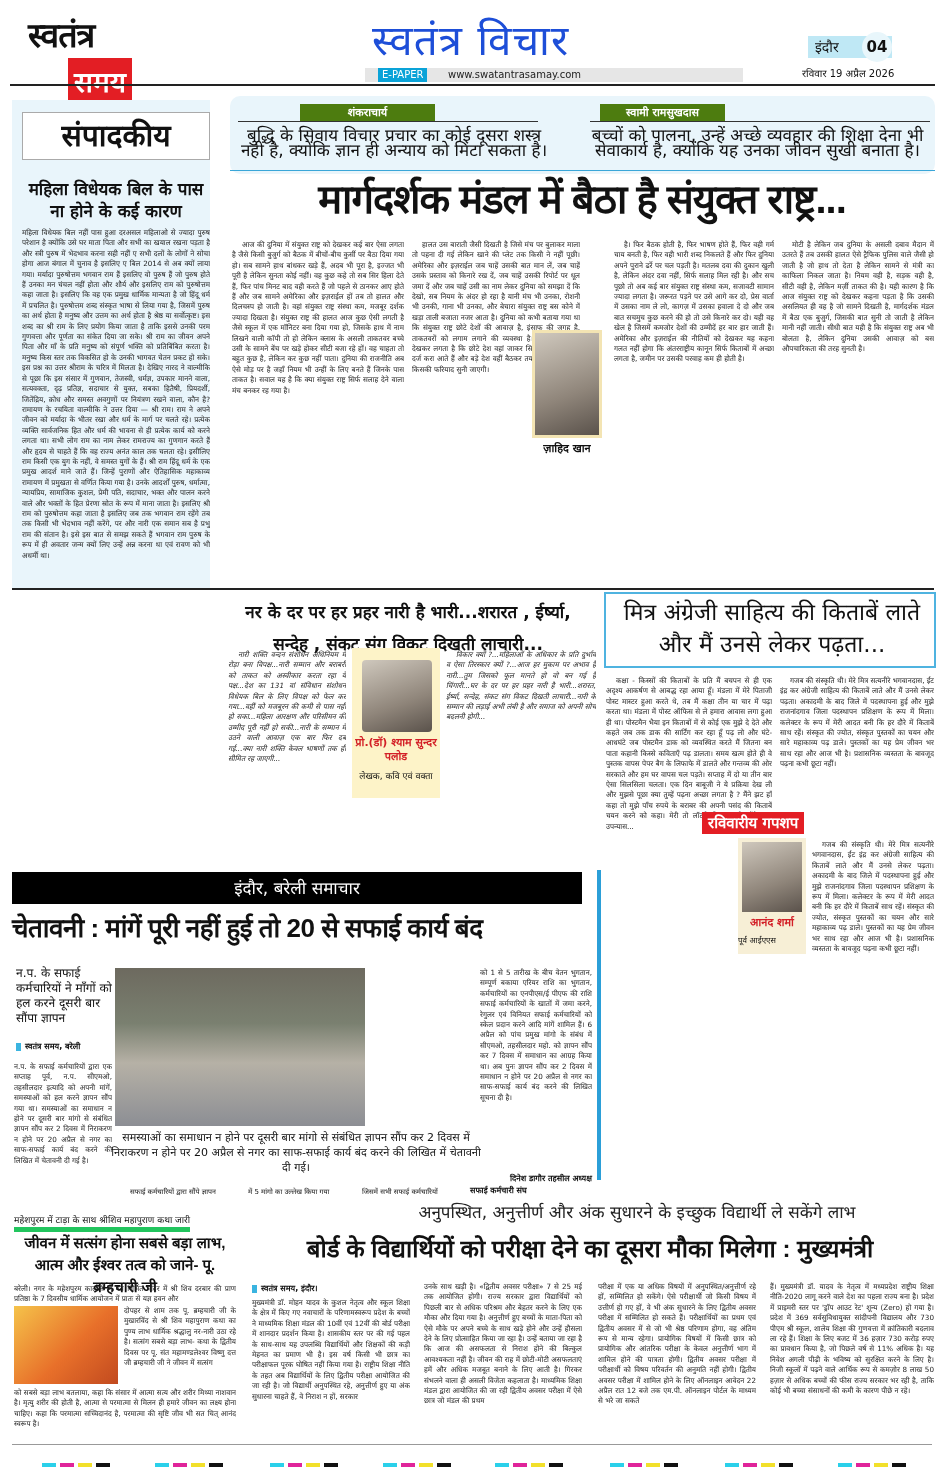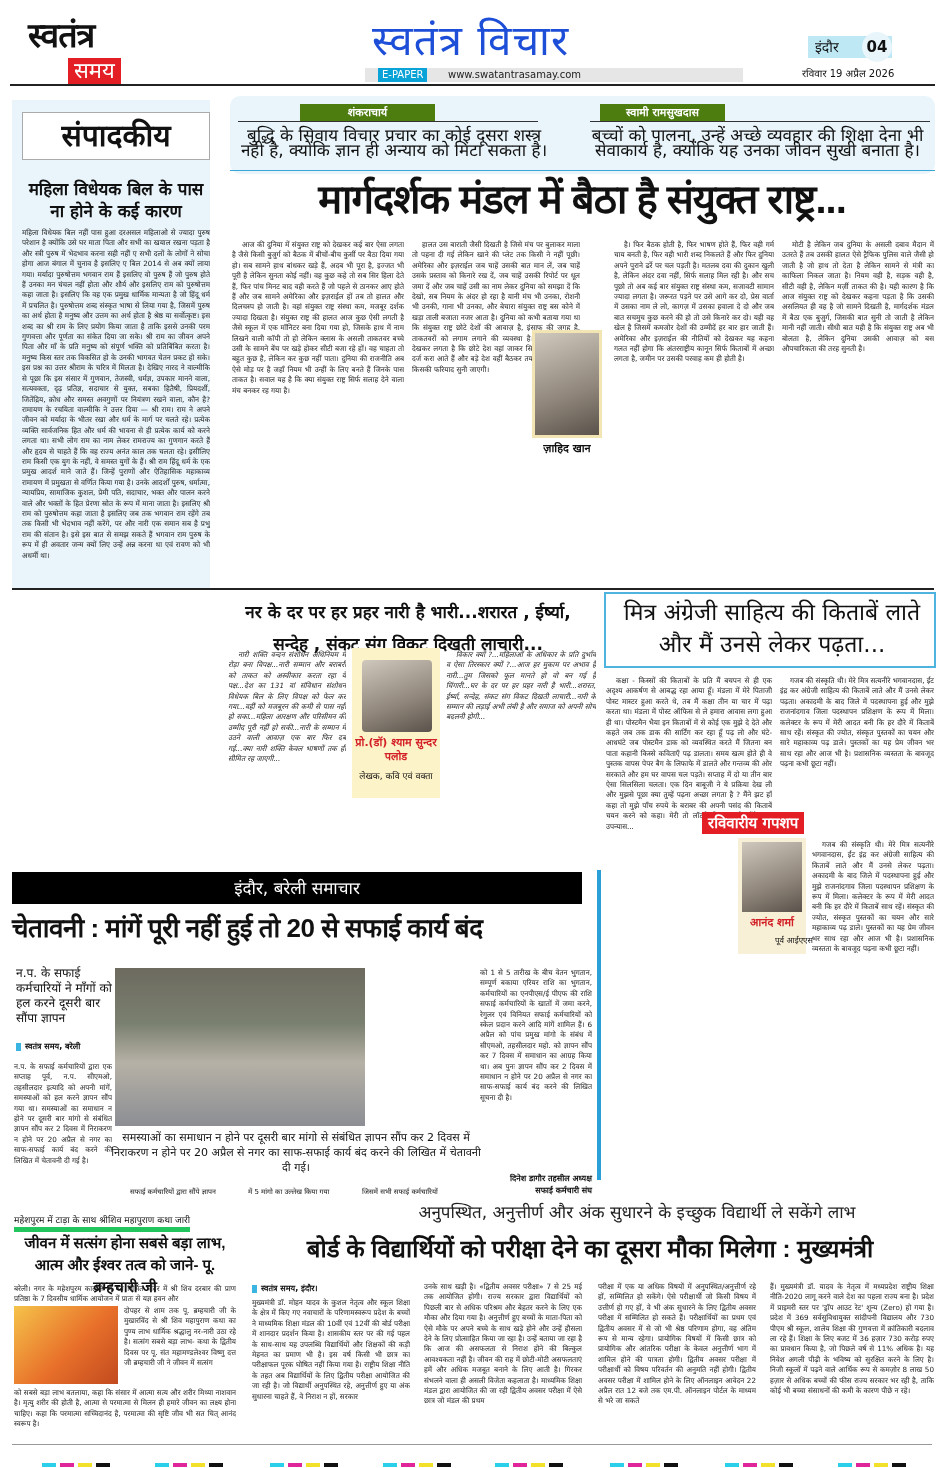--- a/index.html
+++ b/index.html
@@ -2,21 +2,21 @@
 <html><head>
 <meta charset="utf-8">
 <style>
   *{box-sizing:border-box;margin:0;padding:0}
   body{width:945px;height:1468px;background:#fff;font-family:"DejaVu Sans",sans-serif;color:#111;position:relative;overflow:hidden}
   .abs{position:absolute}
   .serif{font-family:"DejaVu Serif",serif}
   .cond{font-family:"Liberation Sans",sans-serif}
   
   .logo-top{left:28px;top:18px;font-size:34px;font-weight:bold;color:#111;letter-spacing:-1px;line-height:1}
-  .logo-bot{left:68px;top:58px;background:#e31e24;color:#fff;font-size:22px;font-weight:normal;padding:0 6px;line-height:26px}
+  .logo-bot{left:68px;top:58px;background:#e31e24;color:#fff;font-size:28px;font-weight:bold;padding:12px 6px;line-height:26px}
   .mast-title{left:372px;top:20px;font-size:42px;color:#1d4ed8;letter-spacing:1px;line-height:1}
   .mast-strip{left:365px;top:68px;width:378px;height:14px;background:#e6e6e6}
   .epaper{left:378px;top:68px;background:#0aa3d8;color:#fff;font-size:10px;padding:0 4px;line-height:14px}
   .url{left:448px;top:68px;font-size:10px;line-height:14px;color:#222}
   .city-box{left:808px;top:36px;width:84px;height:22px;background:#bfe8f5}
   .city{left:815px;top:38px;font-size:14px;line-height:18px}
   .pageno{left:862px;top:32px;width:30px;height:30px;border-radius:50%;background:#e8f6fb;font-weight:bold;font-size:15px;text-align:center;line-height:30px}
   .date{left:802px;top:66px;font-size:10px}
   .rule{left:10px;top:84px;width:925px;height:2px;background:#222}
   
@@ -108,37 +108,37 @@
 <div class="abs" style="left:352px;top:770px;width:88px;font-size:9px;text-align:center;line-height:12px">लेखक, कवि एवं वक्ता</div>
 <div class="abs body-col italic" style="left:446px;top:650px;width:150px;height:215px">विकार क्यों ?...महिलाओं के अधिकार के प्रति दुर्भाव व ऐसा तिरस्कार क्यों ?...आज हर मुकाम पर अभाव है नारी...तुम जिसको फूल मानते हो वो बन गई है चिंगारी...घर के दर पर हर प्रहर नारी है भारी...शरारत, ईर्ष्या, सन्देह, संकट संग विकट दिखती लाचारी...नारी के सम्मान की लड़ाई अभी लंबी है और समाज को अपनी सोच बदलनी होगी...</div>
 
 <div class="abs lit-box"></div>
 <div class="abs lit-head">मित्र अंग्रेजी साहित्य की किताबें लाते और मैं उनसे लेकर पढ़ता...</div>
 <div class="abs body-col" style="left:606px;top:676px;width:166px;height:770px">कक्षा - किस्सों की किताबों के प्रति मैं बचपन से ही एक अदृश्य आकर्षण से आबद्ध रहा आया हूँ। मंडला में मेरे पिताजी पोस्ट मास्टर हुआ करते थे, तब मैं कक्षा तीन या चार में पढ़ा करता था। मंडला में पोस्ट ऑफिस से ले हमारा आवास लगा हुआ ही था। पोस्टमैन भैया इन किताबों में से कोई एक मुझे दे देते और कहते जब तक डाक की सार्टिंग कर रहा हूँ पढ़ लो और घंटे-आधघंटे जब पोस्टमैन डाक को व्यवस्थित करते मैं जितना बन पाता कहानी किस्से कविताएँ पढ़ डालता। समय खत्म होते ही वे पुस्तक वापस पेपर बैग के लिफाफे में डालते और गन्तव्य की ओर सरकाते और हम घर वापस चल पड़ते। सप्ताह में दो या तीन बार ऐसा सिलसिला चलता। एक दिन बाबूजी ने ये प्रक्रिया देख ली और मुझसे पूछा क्या तुम्हें पढ़ना अच्छा लगता है ? मैंने झट हाँ कहा तो मुझे पाँच रुपये के बराबर की अपनी पसंद की किताबें चयन करने को कहा। मेरी तो लॉटरी निकल पड़ी, मैंने बाल उपन्यास...</div>
 <div class="abs gapshap">रविवारीय गपशप</div>
 <div class="abs author-box" style="left:738px;top:838px;width:68px;height:116px;background:#f7efd6"></div>
 <div class="abs photo" style="left:742px;top:842px;width:60px;height:70px"></div>
 <div class="abs photo-cap" style="left:738px;top:914px;width:68px;color:#d32027">आनंद शर्मा</div>
-<div class="abs" style="left:760px;top:934px;width:68px;font-size:8px;text-align:center">पूर्व आईएएस</div>
+<div class="abs" style="left:738px;top:934px;width:68px;font-size:8px;">पूर्व आईएएस</div>
 <div class="abs body-col" style="left:780px;top:676px;width:154px;height:140px">गजब की संस्कृति थी। मेरे मित्र सत्यनीरे भगवानदास, ईंट इंद्र कर अंग्रेजी साहित्य की किताबें लाते और मैं उनसे लेकर पढ़ता। अकादमी के बाद जिले में पदस्थापना हुई और मुझे राजनांदगाव जिला पदस्थापन प्रशिक्षण के रूप में मिला। कलेक्टर के रूप में मेरी आदत बनी कि हर दौरे में किताबें साथ रहें। संस्कृत की ज्योत, संस्कृत पुस्तकों का चयन और सारे महाकाव्य पढ़ डाले। पुस्तकों का यह प्रेम जीवन भर साथ रहा और आज भी है। प्रशासनिक व्यस्तता के बावजूद पढ़ना कभी छूटा नहीं।</div>
 <div class="abs body-col" style="left:812px;top:840px;width:122px;height:600px">गजब की संस्कृति थी। मेरे मित्र सत्यनीरे भगवानदास, ईंट इंद्र कर अंग्रेजी साहित्य की किताबें लाते और मैं उनसे लेकर पढ़ता। अकादमी के बाद जिले में पदस्थापना हुई और मुझे राजनांदगाव जिला पदस्थापन प्रशिक्षण के रूप में मिला। कलेक्टर के रूप में मेरी आदत बनी कि हर दौरे में किताबें साथ रहें। संस्कृत की ज्योत, संस्कृत पुस्तकों का चयन और सारे महाकाव्य पढ़ डाले। पुस्तकों का यह प्रेम जीवन भर साथ रहा और आज भी है। प्रशासनिक व्यस्तता के बावजूद पढ़ना कभी छूटा नहीं।</div>
 
 <div class="abs section-bar">इंदौर, बरेली समाचार</div>
 <div class="abs chetavani cond">चेतावनी : मांगें पूरी नहीं हुई तो 20 से सफाई कार्य बंद</div>
 <div class="abs np-head">न.प. के सफाई कर्मचारियों ने माँगों को हल करने दूसरी बार सौंपा ज्ञापन</div>
 <div class="abs byline" style="left:16px;top:1040px"><span class="sq"></span><span>स्वतंत्र समय, बरेली</span></div>
 <div class="abs body-col" style="left:14px;top:1062px;width:98px;height:110px;text-indent:0">न.प. के सफाई कर्मचारियों द्वारा एक सप्ताह पूर्व, न.प. सीएमओ, तहसीलदार इत्यादि को अपनी मांगें, समस्याओं को हल करने ज्ञापन सौंप गया था। समस्याओं का समाधान न होने पर दूसरी बार मांगो से संबंधित ज्ञापन सौंप कर 2 दिवस में निराकरण न होने पर 20 अप्रैल से नगर का साफ-सफाई कार्य बंद करने की लिखित में चेतावनी दी गई है।</div>
 <div class="abs group-photo"></div>
 <div class="abs caption-big">समस्याओं का समाधान न होने पर दूसरी बार मांगो से संबंधित ज्ञापन सौंप कर 2 दिवस में निराकरण न होने पर 20 अप्रैल से नगर का साफ-सफाई कार्य बंद करने की लिखित में चेतावनी दी गई।</div>
 <div class="abs" style="left:130px;top:1187px;font-size:7px">सफाई कर्मचारियों द्वारा सौंपे ज्ञापन</div>
 <div class="abs" style="left:248px;top:1187px;font-size:7px">में 5 मांगो का उल्लेख किया गया</div>
 <div class="abs" style="left:362px;top:1187px;font-size:7px">जिसमें सभी सफाई कर्मचारियों</div>
 <div class="abs body-col" style="left:480px;top:968px;width:112px;height:170px;text-indent:0">को 1 से 5 तारीख के बीच वेतन भुगतान, सम्पूर्ण बकाया एरियर राशि का भुगतान, कर्मचारियों का एनपीएस/ई पीएफ की राशि सफाई कर्मचारियों के खातों में जमा करने, रेगुलर एवं विनियत सफाई कर्मचारियों को स्केल प्रदान करने आदि मांगें शामिल हैं। 6 अप्रैल को पांच प्रमुख मांगो के संबंध में सीएमओ, तहसीलदार महो. को ज्ञापन सौंप कर 7 दिवस में समाधान का आग्रह किया था। अब पुनः ज्ञापन सौंप कर 2 दिवस में समाधान न होने पर 20 अप्रैल से नगर का साफ-सफाई कार्य बंद करने की लिखित सूचना दी है।</div>
 <div class="abs" style="left:470px;top:1172px;width:122px;font-size:8px;font-weight:bold;text-align:right">दिनेश डागौर तहसील अध्यक्ष</div>
-<div class="abs" style="left:470px;top:1184px;width:122px;font-size:8px;font-weight:bold;text-align:right">सफाई कर्मचारी संघ</div>
+<div class="abs" style="left:470px;top:1184px;width:122px;font-size:8px;font-weight:bold;">सफाई कर्मचारी संघ</div>
 <div class="abs vbar"></div>
 
 <div class="abs bot-left-tag">महेशपुरम में टाड़ा के साथ श्रीशिव महापुराण कथा जारी</div>
 <div class="abs bot-left-head cond">जीवन में सत्संग होना सबसे बड़ा लाभ, आत्म और ईश्वर तत्व को जाने- पू. ब्रम्हचारी जी</div>
 <div class="abs body-col" style="left:14px;top:1284px;width:222px;height:22px;text-indent:0">बरेली। नगर के महेशपुरम कालोनी में नव निर्मित मंदिर में श्री शिव दरबार की प्राण प्रतिष्ठा के 7 दिवसीय धार्मिक आयोजन में प्रातः से यज्ञ हवन और</div>
 <div class="abs" style="left:14px;top:1306px;width:104px;height:78px;background:linear-gradient(135deg,#f5c34a,#e8702a 55%,#c24a1f)"></div>
 <div class="abs body-col" style="left:124px;top:1306px;width:112px;height:80px;text-indent:0">दोपहर से शाम तक पू. ब्रम्हचारी जी के मुखारविंद से श्री शिव महापुराण कथा का पुण्य लाभ धार्मिक श्रद्धालु नर-नारी उठा रहे है। सत्संग सबसे बड़ा लाभ- कथा के द्वितीय दिवस पर पू. संत महामण्डलेश्वर विष्णु दत्त जी ब्रम्हचारी जी ने जीवन में सत्संग</div>
 <div class="abs body-col" style="left:14px;top:1388px;width:222px;height:52px;text-indent:0">को सबसे बड़ा लाभ बतलाया, कहा कि संसार में आत्मा सत्य और शरीर मिथ्या नाशवान है। मृत्यु शरीर की होती है, आत्मा से परमात्मा से मिलन ही हमारे जीवन का लक्ष्य होना चाहिए। कहा कि परमात्मा सच्चिदानंद है, परमात्मा की सृष्टि जीव भी सत चित् आनंद स्वरूप है।</div>
 
 <div class="abs bot-sub">अनुपस्थित, अनुत्तीर्ण और अंक सुधारने के इच्छुक विद्यार्थी ले सकेंगे लाभ</div>

